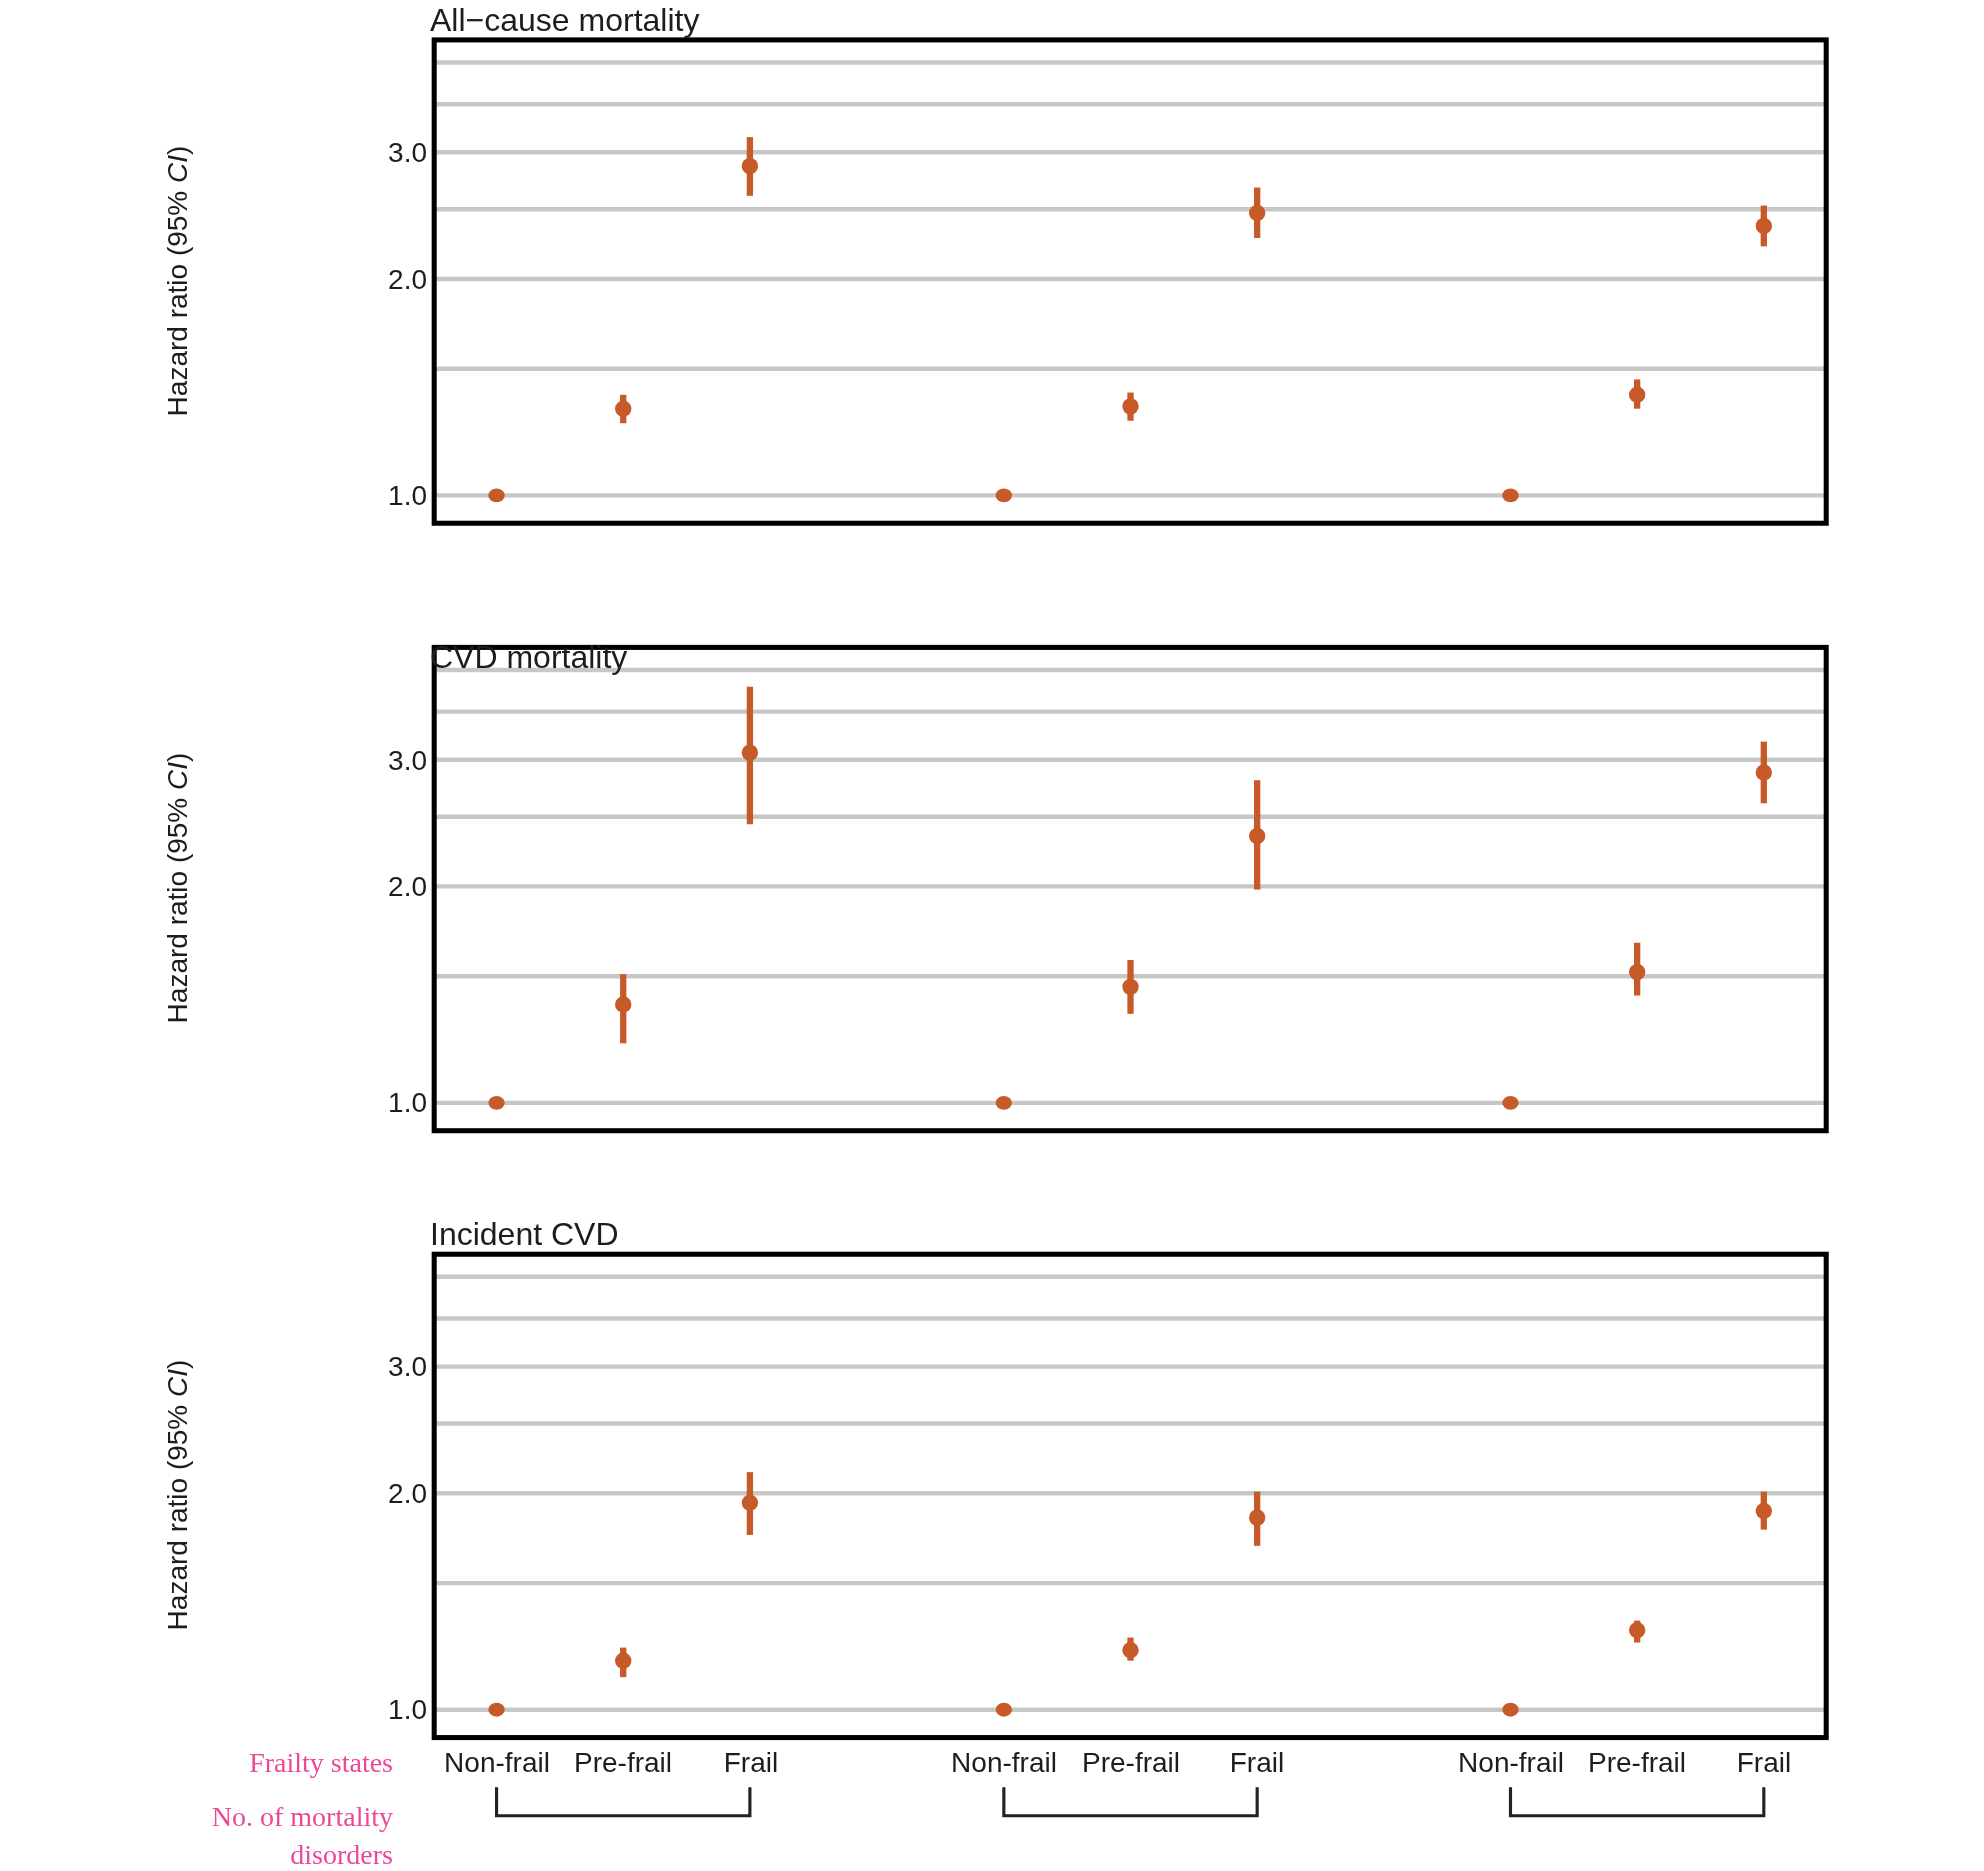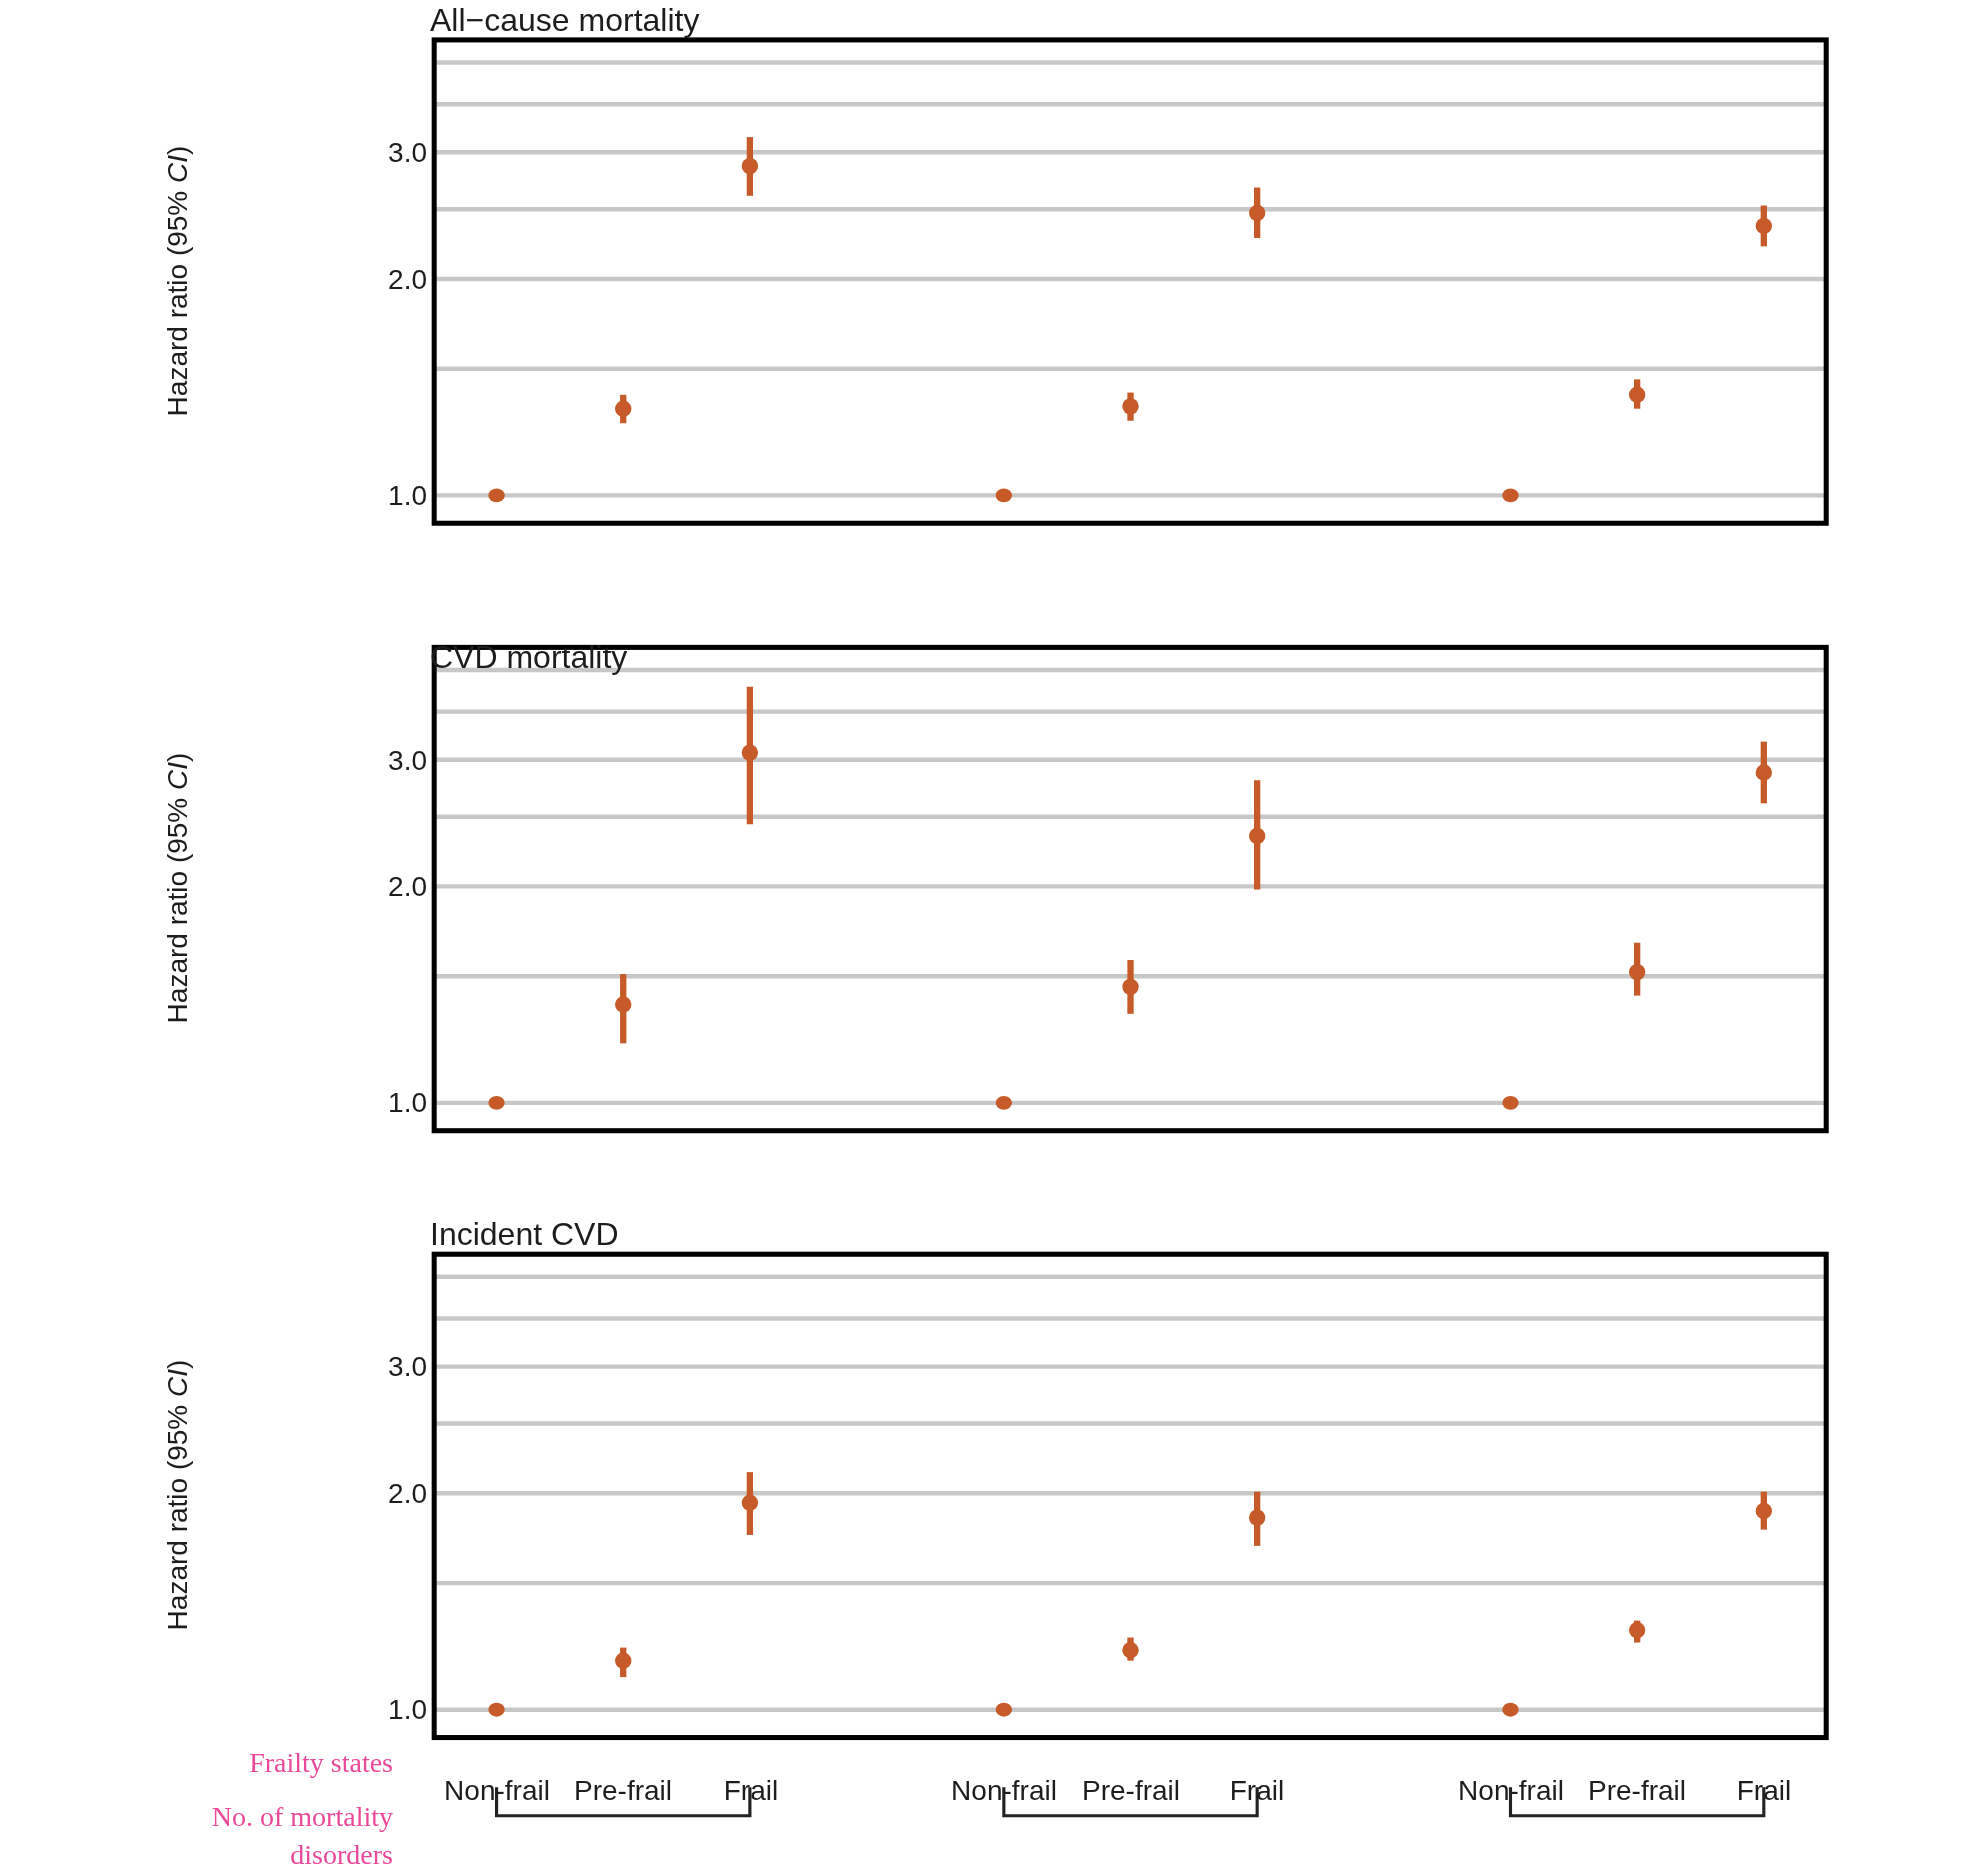--- a/index.html
+++ b/index.html
@@ -3,21 +3,21 @@
 <meta charset="utf-8">
 <style>
   html,body{margin:0;padding:0;background:#ffffff;}
   body{width:1985px;height:1872px;font-family:"Liberation Sans","DejaVu Sans",sans-serif;color:#1a1a1a;}
   #fig{position:relative;width:1985px;height:1872px;background:#ffffff;overflow:hidden;}
   #chart-svg{position:absolute;left:0;top:0;}
   .panel-title{position:absolute;font-size:32px;line-height:31.5px;color:#1d1d1d;white-space:nowrap;}
   .ylab{position:absolute;font-size:28px;color:#1d1d1d;white-space:nowrap;transform:translate(-50%,-50%) rotate(-90deg);}
   .ylab .it{font-style:italic;}
   .tick{position:absolute;width:82px;height:33px;line-height:33px;font-size:28px;text-align:right;color:#1d1d1d;}
-  .state-label{position:absolute;width:202px;height:31.5px;line-height:31.5px;font-size:28px;text-align:center;color:#1d1d1d;margin-top:28px;}
+  .state-label{position:absolute;width:202px;height:31.5px;line-height:31.5px;font-size:28px;text-align:center;color:#1d1d1d;}
   .group-label{position:absolute;width:202px;height:31.5px;line-height:31.5px;font-size:28px;text-align:center;color:#1d1d1d;margin-top:44px;}
   .row-label{position:absolute;width:328px;height:31.5px;line-height:31.5px;font-size:28px;text-align:right;color:#ec4899;font-family:Liberation Serif, serif;}
 </style>
 </head>
 <body>
 
 <div id="fig">
 
   <svg id="chart-svg" width="1985" height="1872" viewBox="0 0 3150 2970">
       <line x1="689" x2="2898" y1="785.7875078163082" y2="785.7875078163082" stroke="#C7C7C7" stroke-width="7"></line>

